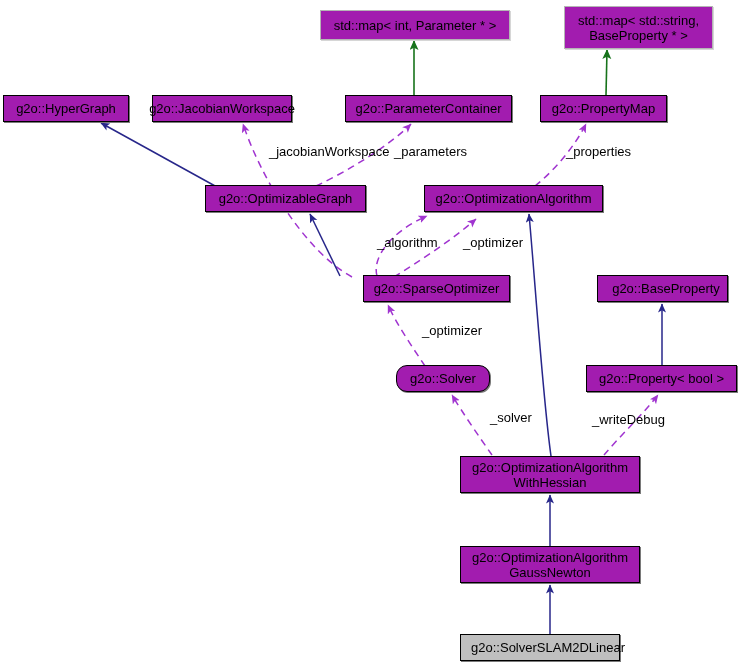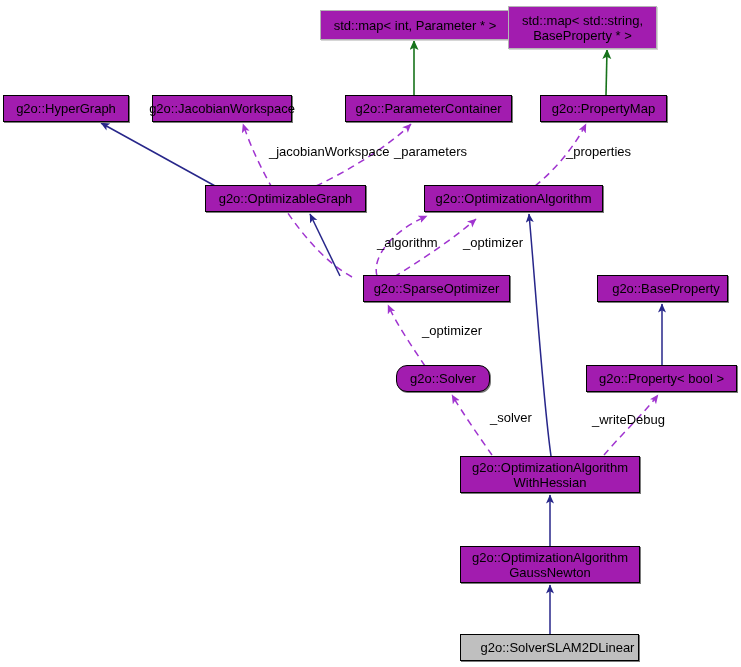--- a/index.html
+++ b/index.html
@@ -138,37 +138,37 @@
     <g>
       <path d="M550,546 L550,495" stroke="#27268a" stroke-width="1.5" fill="none" marker-end="url(#arrow-inherit)"></path>
     </g>
 
     <g>
       <path d="M550,634 L550,585" stroke="#27268a" stroke-width="1.5" fill="none" marker-end="url(#arrow-inherit)"></path>
     </g>
   </svg>
 
   <div class="node extern" style="left: 320px; top: 10px; width: 190px; height: 30px;">std::map&lt; int, Parameter * &gt;</div>
-  <div class="node extern" style="left: 508px; top: 6px; width: 149px; height: 43px;">std::map&lt; std::string,
+  <div class="node extern" style="left: 564px; top: 6px; width: 149px; height: 43px;">std::map&lt; std::string,
 BaseProperty * &gt;</div>
   <div class="node solid" style="left: 3px; top: 95px; width: 126px; height: 27px;">g2o::HyperGraph</div>
   <div class="node solid" style="left: 152px; top: 95px; width: 140px; height: 27px;">g2o::JacobianWorkspace</div>
   <div class="node solid" style="left: 345px; top: 95px; width: 167px; height: 27px;">g2o::ParameterContainer</div>
   <div class="node solid" style="left: 540px; top: 95px; width: 127px; height: 27px;">g2o::PropertyMap</div>
   <div class="node solid" style="left: 205px; top: 185px; width: 161px; height: 27px;">g2o::OptimizableGraph</div>
   <div class="node solid" style="left: 424px; top: 185px; width: 179px; height: 27px;">g2o::OptimizationAlgorithm</div>
   <div class="node solid" style="left: 319px; top: 275px; width: 147px; height: 27px; margin-left: 44px;">g2o::SparseOptimizer</div>
   <div class="node solid" style="left: 597px; top: 275px; width: 131px; height: 27px; padding-left: 7px;">g2o::BaseProperty</div>
   <div class="node solid" style="left: 396px; top: 365px; width: 94px; height: 27px; border-radius: 11px;">g2o::Solver</div>
   <div class="node solid" style="left: 586px; top: 365px; width: 151px; height: 27px;">g2o::Property&lt; bool &gt;</div>
   <div class="node solid" style="left: 460px; top: 456px; width: 180px; height: 37px;">g2o::OptimizationAlgorithm
 WithHessian</div>
   <div class="node solid" style="left: 460px; top: 546px; width: 180px; height: 37px;">g2o::OptimizationAlgorithm
 GaussNewton</div>
-  <div class="node highlight" style="left: 460px; top: 634px; width: 179px; height: 27px; padding-left: 16px;">g2o::SolverSLAM2DLinear</div>
+  <div class="node highlight" style="left: 460px; top: 634px; width: 160px; height: 27px; padding-left: 16px;">g2o::SolverSLAM2DLinear</div>
 
   <div class="edge-label" style="left: 269px; top: 145px;">_jacobianWorkspace</div>
   <div class="edge-label" style="left: 394px; top: 145px;">_parameters</div>
   <div class="edge-label" style="left: 566px; top: 145px;">_properties</div>
   <div class="edge-label" style="left: 377px; top: 236px;">_algorithm</div>
   <div class="edge-label" style="left: 463px; top: 236px;">_optimizer</div>
   <div class="edge-label" style="left: 422px; top: 324px;">_optimizer</div>
   <div class="edge-label" style="left: 490px; top: 411px;">_solver</div>
   <div class="edge-label" style="left: 592px; top: 413px;">_writeDebug</div>
 

